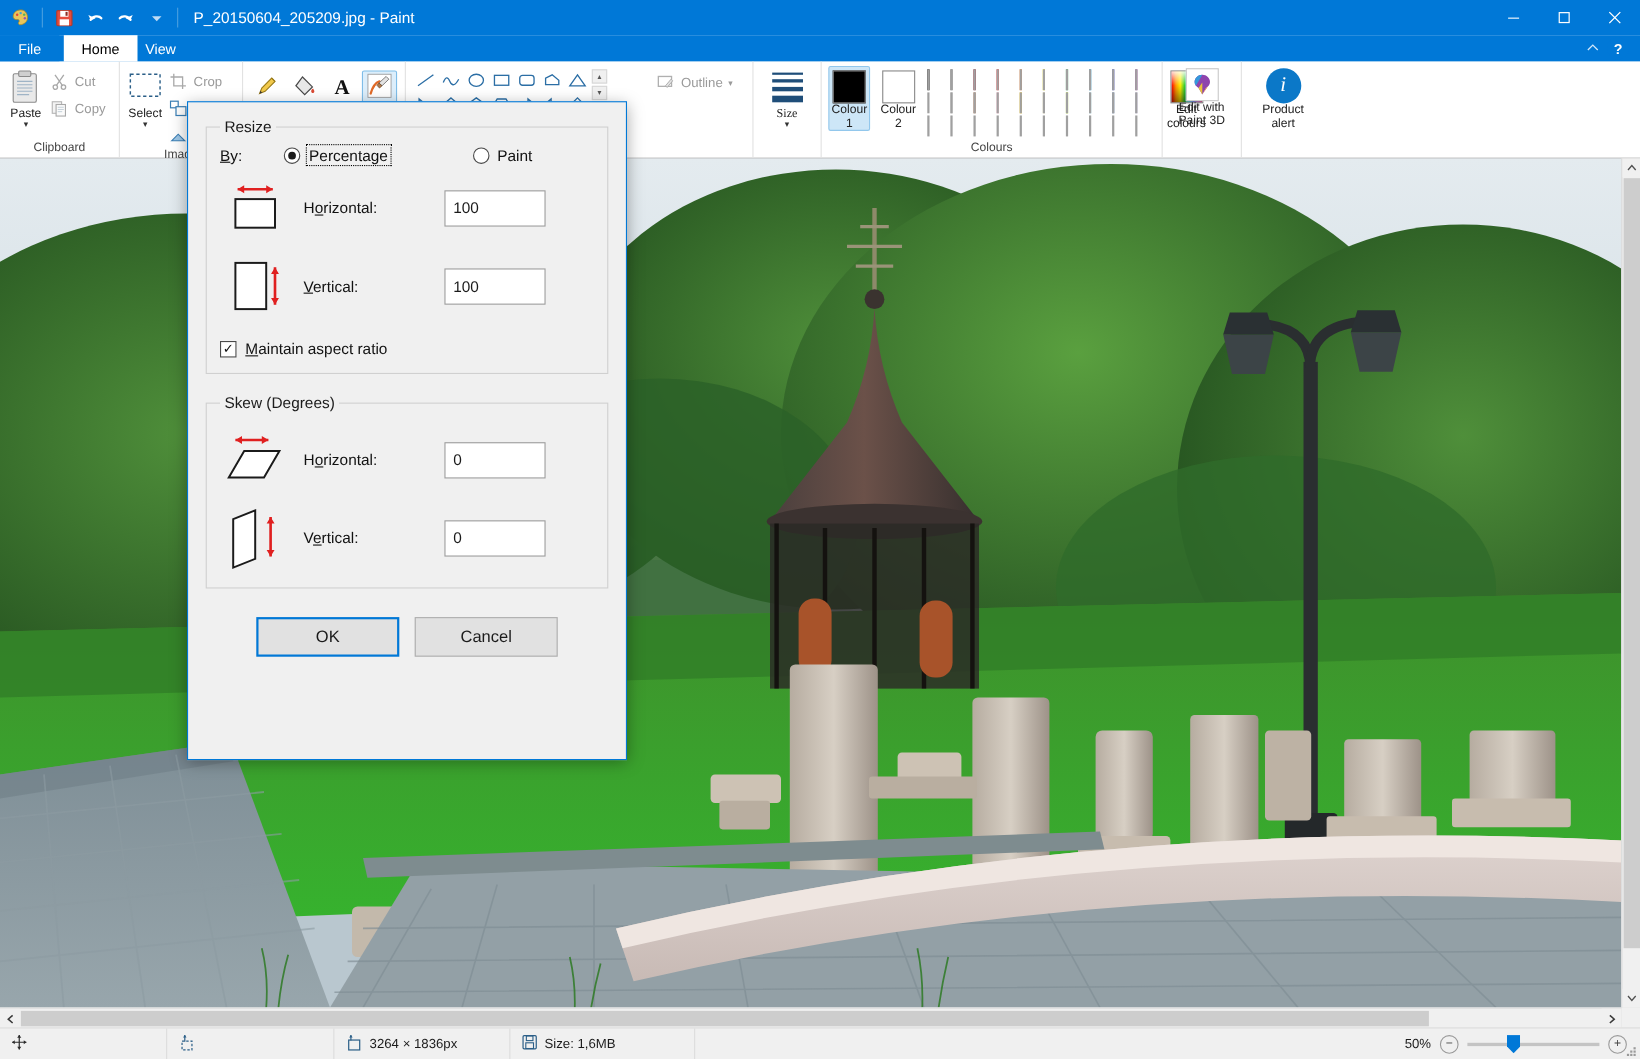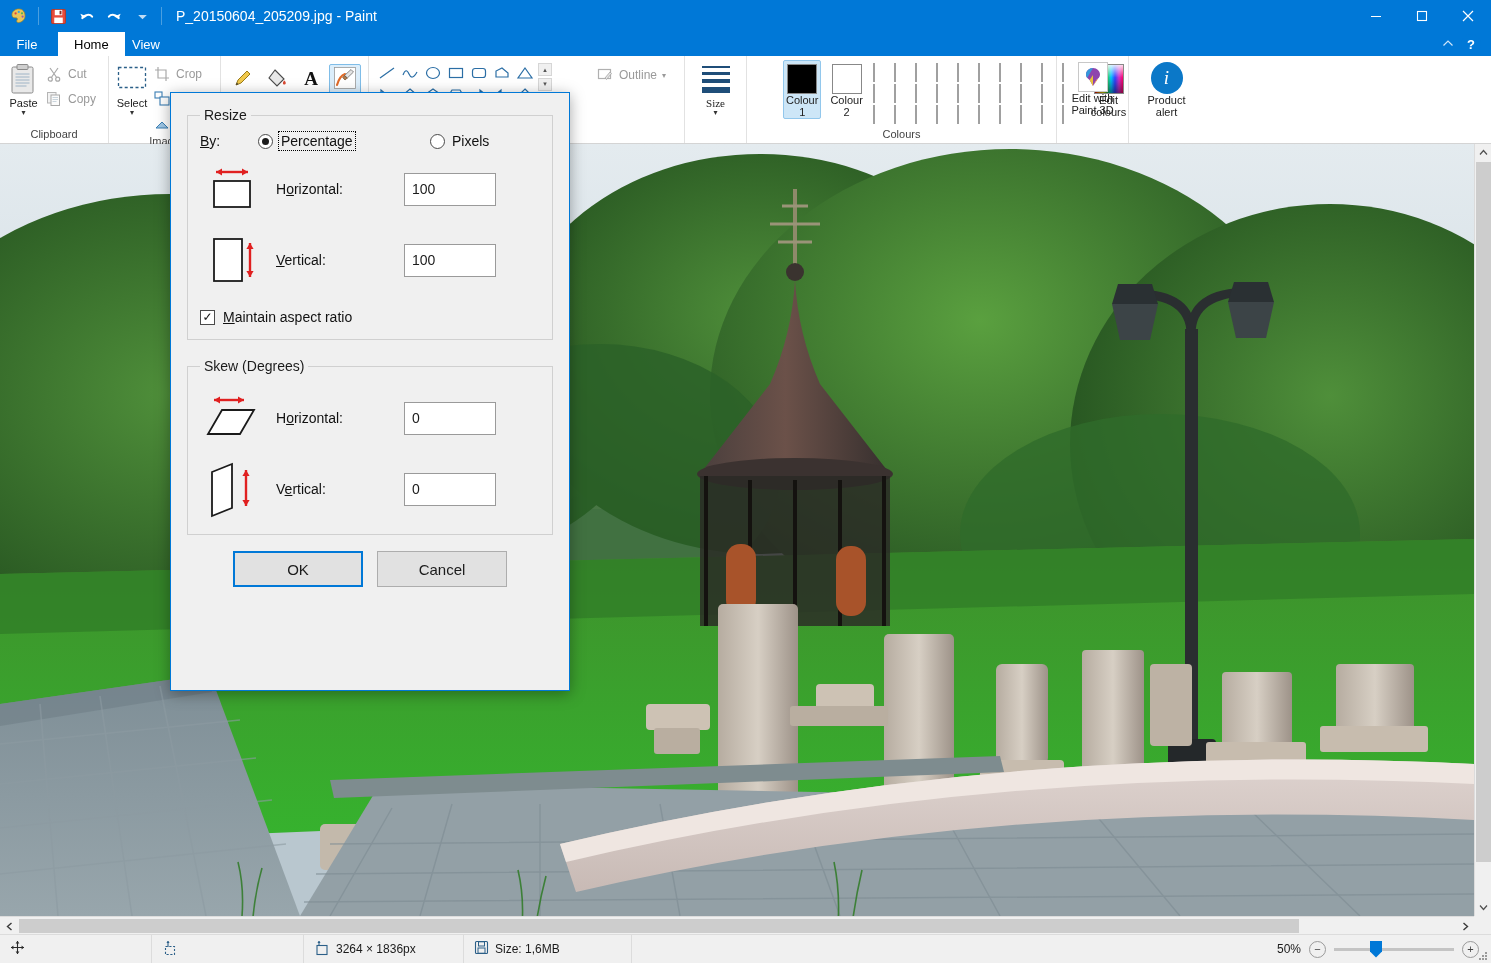--- a/index.html
+++ b/index.html
@@ -201,21 +201,21 @@
   }
   .cbrow { display: flex; align-items: center; gap: 8px; margin-top: 18px; }
   .cbox {
     width: 15px; height: 15px; border: 1px solid #4a4a4a; background: #fff;
     display: flex; align-items: center; justify-content: center;
     font-size: 12px; color: #111; line-height: 1;
   }
   .cblabel { font-size: 14px; color: #111; }
   .u { text-decoration: underline; }
 
-  .dlg-buttons { display: flex; justify-content: center; gap: 14px; margin-top: 16px; }
+  .dlg-buttons { display: flex; justify-content: center; gap: 14px; margin-top: 26px; }
   .dbtn {
     width: 130px; height: 36px; font-size: 15px; color: #1b1b1b;
     background: #e1e1e1; border: 1px solid #adadad;
     display: flex; align-items: center; justify-content: center;
   }
   .dbtn.default { border: 2px solid #0078d7; }
 </style>
 </head>
 <body>
 
@@ -540,21 +540,21 @@
             </div>
           </div>
           <div class="lbl">Size</div>
           <div class="caret">▾</div>
         </div>
       </div>
       <div class="rgroup-label"></div>
     </div>
 
     <div class="rgroup" style="width:310px;">
-      <div class="rgroup-body" style="gap:6px;padding-top:2px;margin-left:30px;">
+      <div class="rgroup-body" style="gap:6px;padding-top:2px;">
         <div class="colorbig active">
           <div class="swatch-lg" id="sw1" style="background: rgb(0, 0, 0);"></div>
           <div class="lbl">Colour</div>
           <div class="lbl">1</div>
         </div>
         <div class="colorbig">
           <div class="swatch-lg" id="sw2" style="background: rgb(255, 255, 255);"></div>
           <div class="lbl">Colour</div>
           <div class="lbl">2</div>
         </div>
@@ -863,21 +863,21 @@
         <div class="row">
           <span class="lbl-by"><span class="u">B</span>y:</span>
           <span class="radio-opt focused" style="width:172px;">
             <span class="radio on">
                 <i></i>
               </span>
             <span class="rlabel">Percentage</span>
           </span>
           <span class="radio-opt">
             <span class="radio"></span>
-            <span class="rlabel">Pixels</span>
+            <span class="rlabel">Paint</span>
           </span>
         </div>
 
         <div class="fieldrow">
           <span class="icon-slot">
             <svg width="62" height="52" viewBox="0 0 62 52">
               <path d="M16 9 L48 9" stroke="#e02020" stroke-width="2.4"></path>
               <path d="M16 9 L22 5.4 L22 12.6 Z M48 9 L42 5.4 L42 12.6 Z" fill="#e02020"></path>
               <rect x="14" y="18" width="36" height="26" fill="#ffffff" stroke="#1b1b1b" stroke-width="1.8"></rect>
             </svg>

